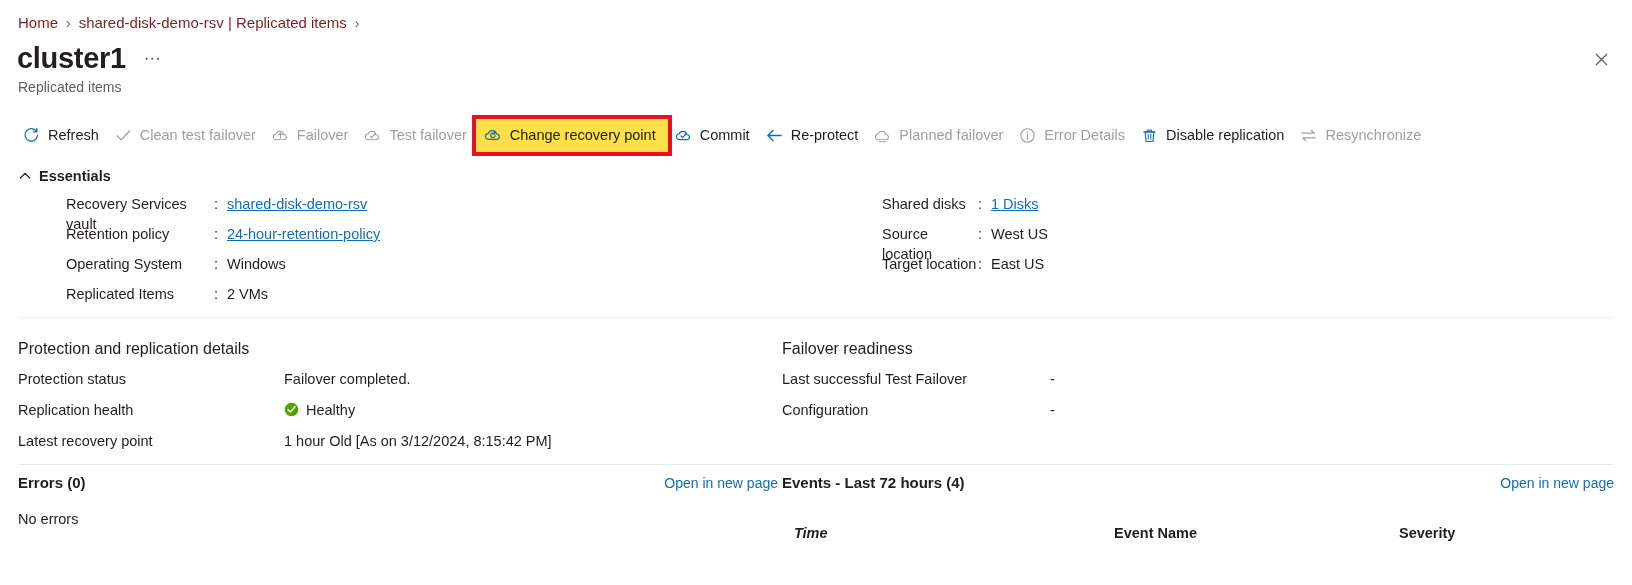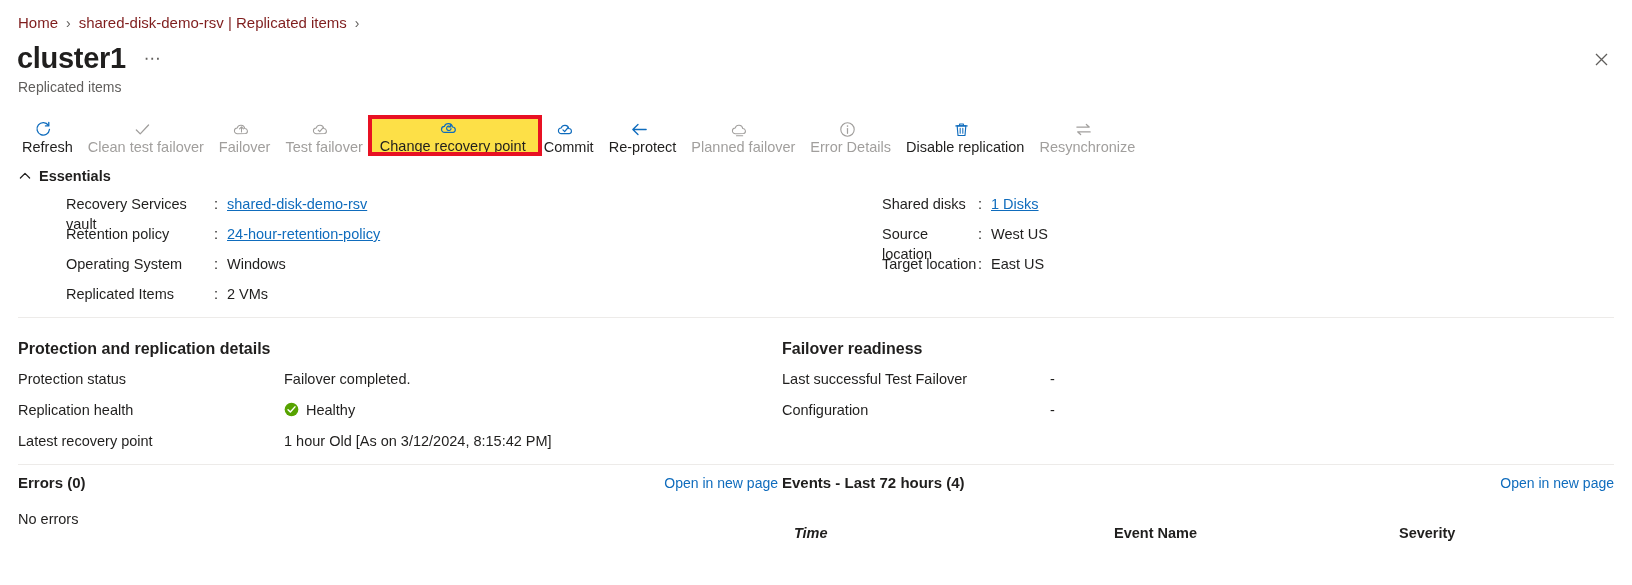--- a/index.html
+++ b/index.html
@@ -97,21 +97,20 @@
   .cmd {
     display: flex;
     align-items: center;
     height: 30px;
     padding: 0 9px 0 6px;
     font-size: 14.5px;
     color: #201f1e;
     cursor: pointer;
     white-space: nowrap;
     position: relative;
-    flex-direction: column;
   }
   .cmd.disabled {
     color: #a19f9d;
     cursor: default;
   }
   .cmd .cmd-ico {
     width: 19px;
     height: 19px;
     margin-right: 7px;
     display: inline-flex;
@@ -195,21 +194,21 @@
     height: 1px;
     background: #edebe9;
   }
   #div1 { top: 317px; }
   #div2 { top: 464px; }
 
   
   .sec-title {
     position: absolute;
     font-size: 16px;
-    font-weight: 700;
+    font-weight: 400;
     color: #201f1e;
     line-height: 22px;
   }
   #prot-title { left: 18px; top: 338px; }
   #fail-title { left: 782px; top: 338px; }
 
   .kv-list { position: absolute; }
   #prot-list { left: 18px; top: 363px; width: 740px; }
   #fail-list { left: 782px; top: 363px; width: 600px; }
 

